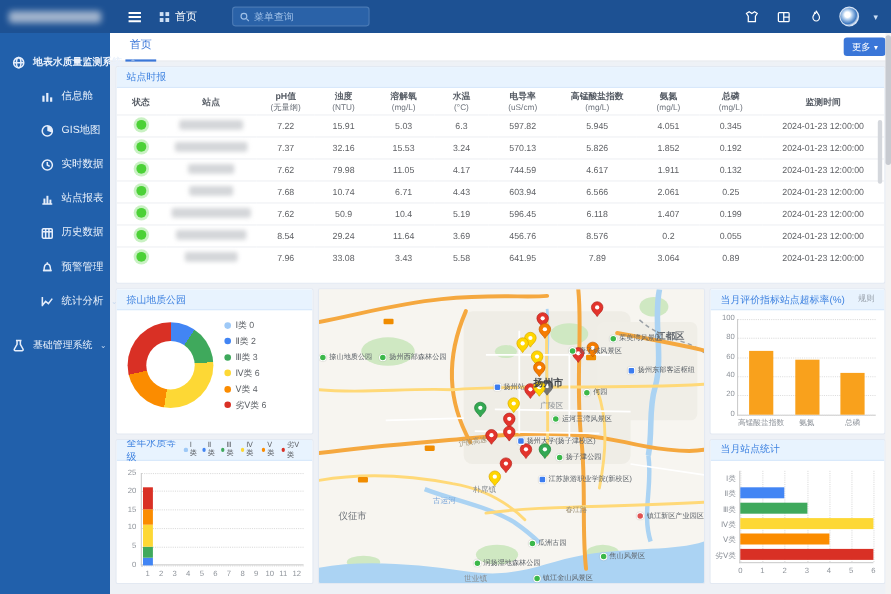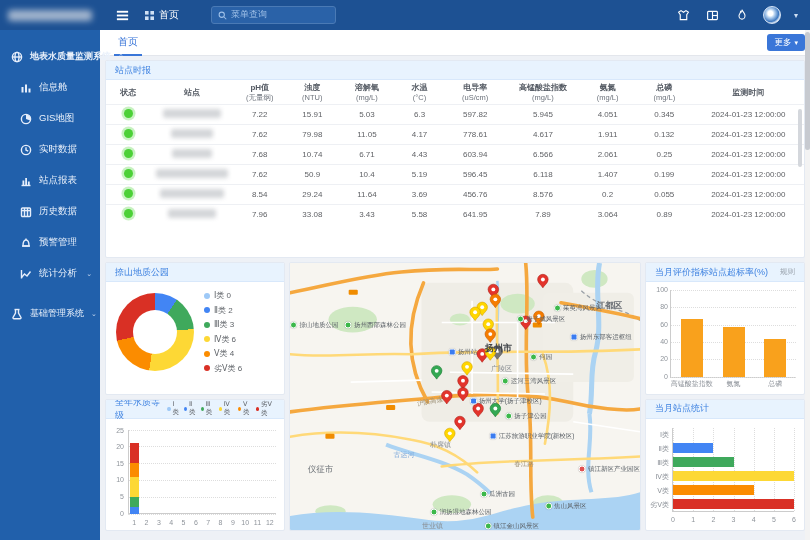--- a/index.html
+++ b/index.html
@@ -7,30 +7,30 @@
   body { font-family:"Liberation Sans","DejaVu Sans",sans-serif; background:#eef1f6; position:relative; }
 
   
   .topbar { position:absolute; top:0; left:0; width:810px; height:30px; background:#1d5193; display:flex; align-items:center; z-index:30; }
   .logo-zone { width:100px; height:30px; display:flex; align-items:center; padding-left:8px; }
   .logo-blur { width:84px; height:11px; border-radius:3px; background:#b9c6d8; filter:blur(3px); opacity:.85; }
   .tb-left { display:flex; align-items:center; gap:14px; padding-left:14px; }
   .tb-ico { width:16px; height:16px; display:inline-flex; align-items:center; justify-content:center; cursor:pointer; }
   .crumb { display:flex; align-items:center; gap:5px; color:#fff; font-size:10px; cursor:pointer; }
   .searchbox { margin-left:18px; width:125px; height:18px; background:#2a62a8; border:1px solid #4a7ab5; border-radius:3px; display:flex; align-items:center; padding:0 6px; gap:4px; }
-  .searchbox input { flex:1; border:none; outline:none; background:transparent; font-size:9px; color:#dce9fa; width:80px; font-family:Liberation Mono, monospace; }
+  .searchbox input { flex:1; border:none; outline:none; background:transparent; font-size:9px; color:#dce9fa; width:80px; font-family:Liberation Sans, sans-serif; }
   .searchbox input::placeholder { color:#9fc0e8; }
   .tb-right { margin-left:auto; display:flex; align-items:center; gap:13px; padding-right:12px; }
   .avatar { width:18px; height:18px; border-radius:50%; background:radial-gradient(circle at 40% 40%, #fff 18%, #bcd6f2 30%, #3f79c0 60%, #e8eef7 75%); border:1px solid #d7e4f5; }
   .chev { color:#cfe0f4; font-size:8px; }
 
   
   .sidebar { position:absolute; top:30px; left:0; width:100px; height:510px; background:#2160ab; z-index:20; color:#eaf1fb; }
   .side-item { display:flex; align-items:center; height:31px; padding-left:11px; gap:7px; font-size:9.5px; cursor:pointer; white-space:nowrap; }
-  .side-item.sub { padding-left:20px; }
+  .side-item.sub { padding-left:37px; }
   .side-item .arr { margin-left:auto; margin-right:8px; font-size:7px; color:#c8daf1; }
   .sico { width:12px; height:12px; flex:0 0 12px; display:inline-flex; }
   .sico svg { width:12px; height:12px; stroke:#e6eefb; fill:none; stroke-width:1.4; }
 
   
   .main { position:absolute; top:30px; left:100px; width:710px; height:510px; background:#eef1f6; }
   .tabbar { position:relative; height:26px; background:#fff; border-bottom:1px solid #e3e6ec; }
   .tab { position:absolute; left:14px; top:0; height:26px; line-height:24px; font-size:10px; color:#3a76d8; border-bottom:2px solid #3a76d8; padding:0 4px; cursor:pointer; }
   .more-btn { position:absolute; right:5px; top:4px; height:17px; background:#3a76d8; color:#fff; border:none; border-radius:3px; font-size:8.5px; padding:0 7px; display:flex; align-items:center; gap:3px; cursor:pointer; font-family:inherit; }
   .content { padding:4px 5px; height:484px; }
@@ -296,26 +296,39 @@
               <td>5.03</td>
               <td>6.3</td>
               <td>597.82</td>
               <td>5.945</td>
               <td>4.051</td>
               <td>0.345</td>
               <td>2024-01-23 12:00:00</td>
             </tr>
             <tr>
               <td><span class="dot"></span></td>
+              <td><span class="name-blur" style="width:66px"></span></td>
+              <td>7.37</td>
+              <td>32.16</td>
+              <td>15.53</td>
+              <td>3.24</td>
+              <td>570.13</td>
+              <td>5.826</td>
+              <td>1.852</td>
+              <td>0.192</td>
+              <td>2024-01-23 12:00:00</td>
+            </tr>
+            <tr>
+              <td><span class="dot"></span></td>
               <td><span class="name-blur" style="width:42px"></span></td>
               <td>7.62</td>
               <td>79.98</td>
               <td>11.05</td>
               <td>4.17</td>
-              <td>778.61</td>
+              <td>744.59</td>
               <td>4.617</td>
               <td>1.911</td>
               <td>0.132</td>
               <td>2024-01-23 12:00:00</td>
             </tr>
             <tr>
               <td><span class="dot"></span></td>
               <td><span class="name-blur" style="width:40px"></span></td>
               <td>7.68</td>
               <td>10.74</td>

